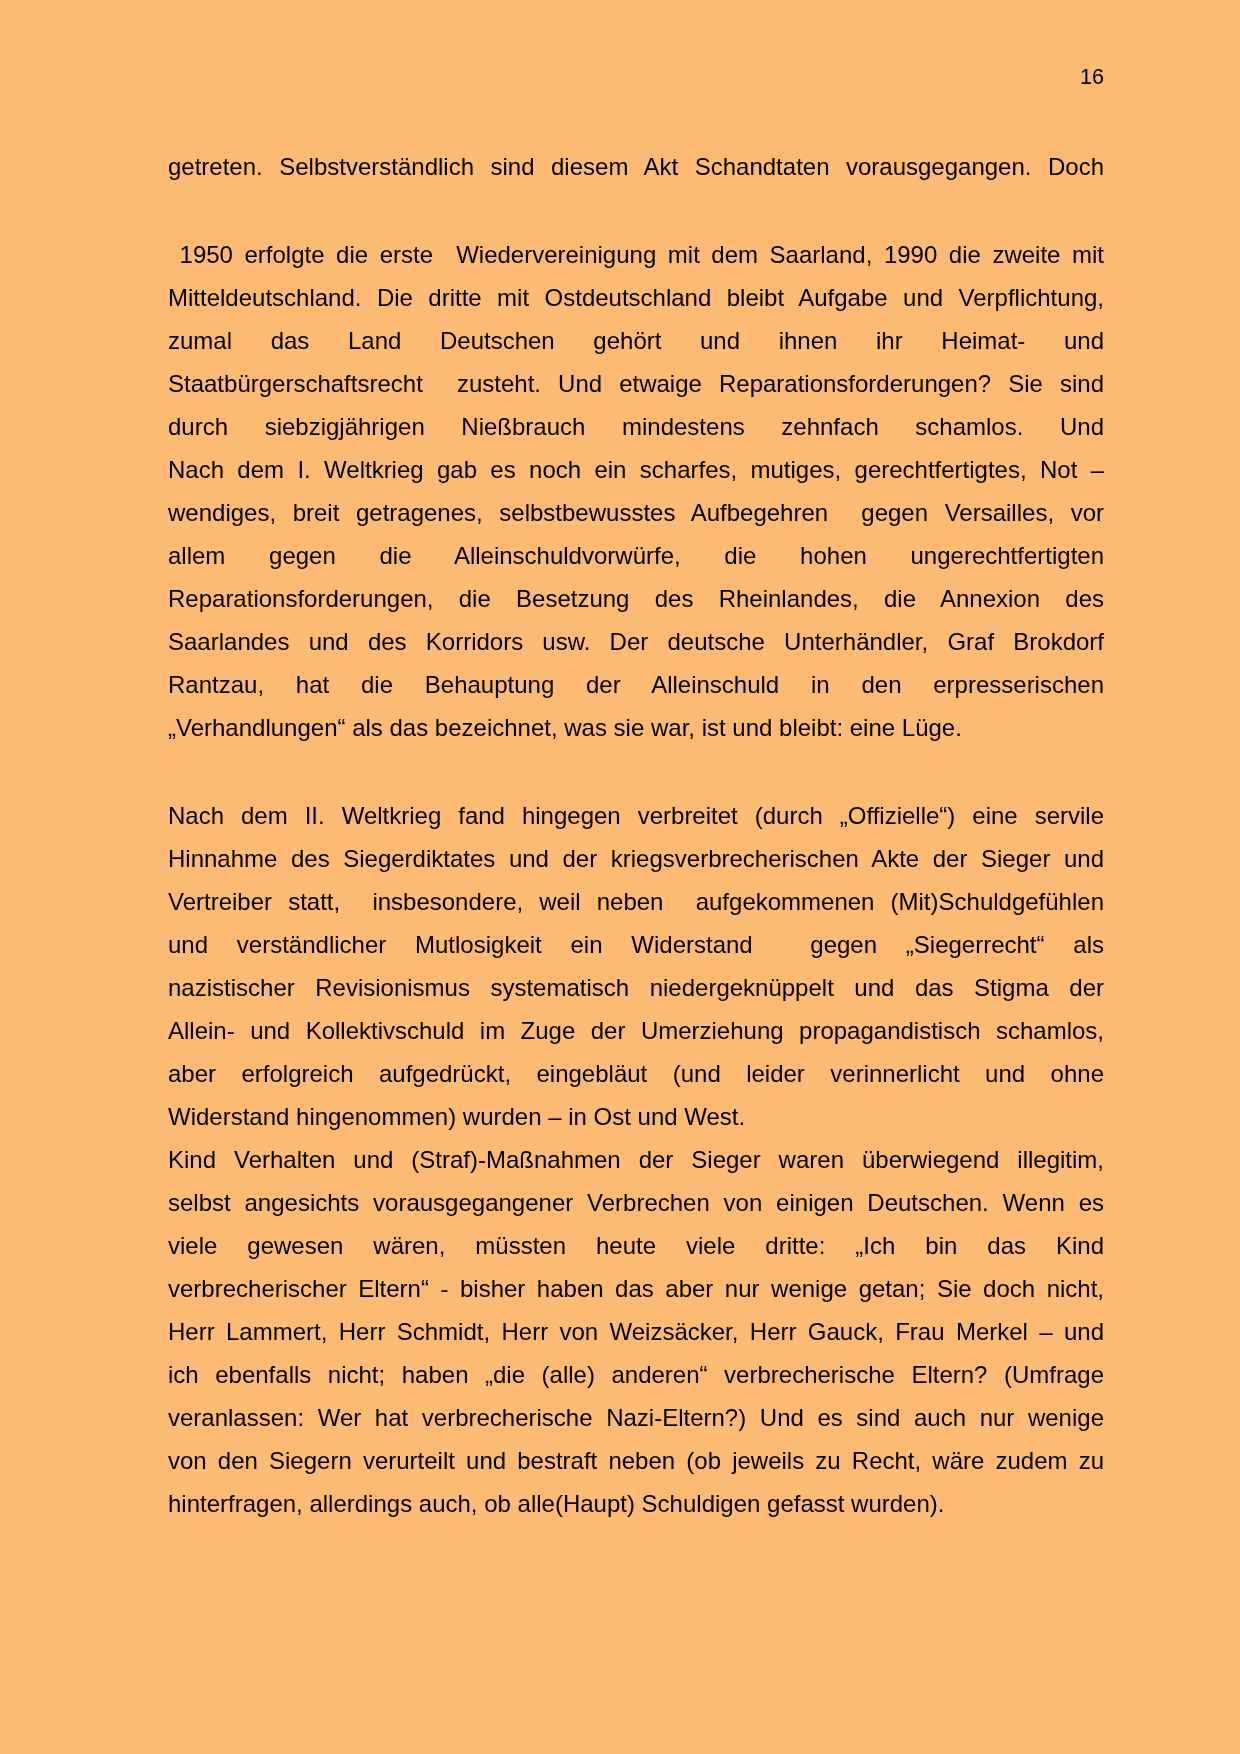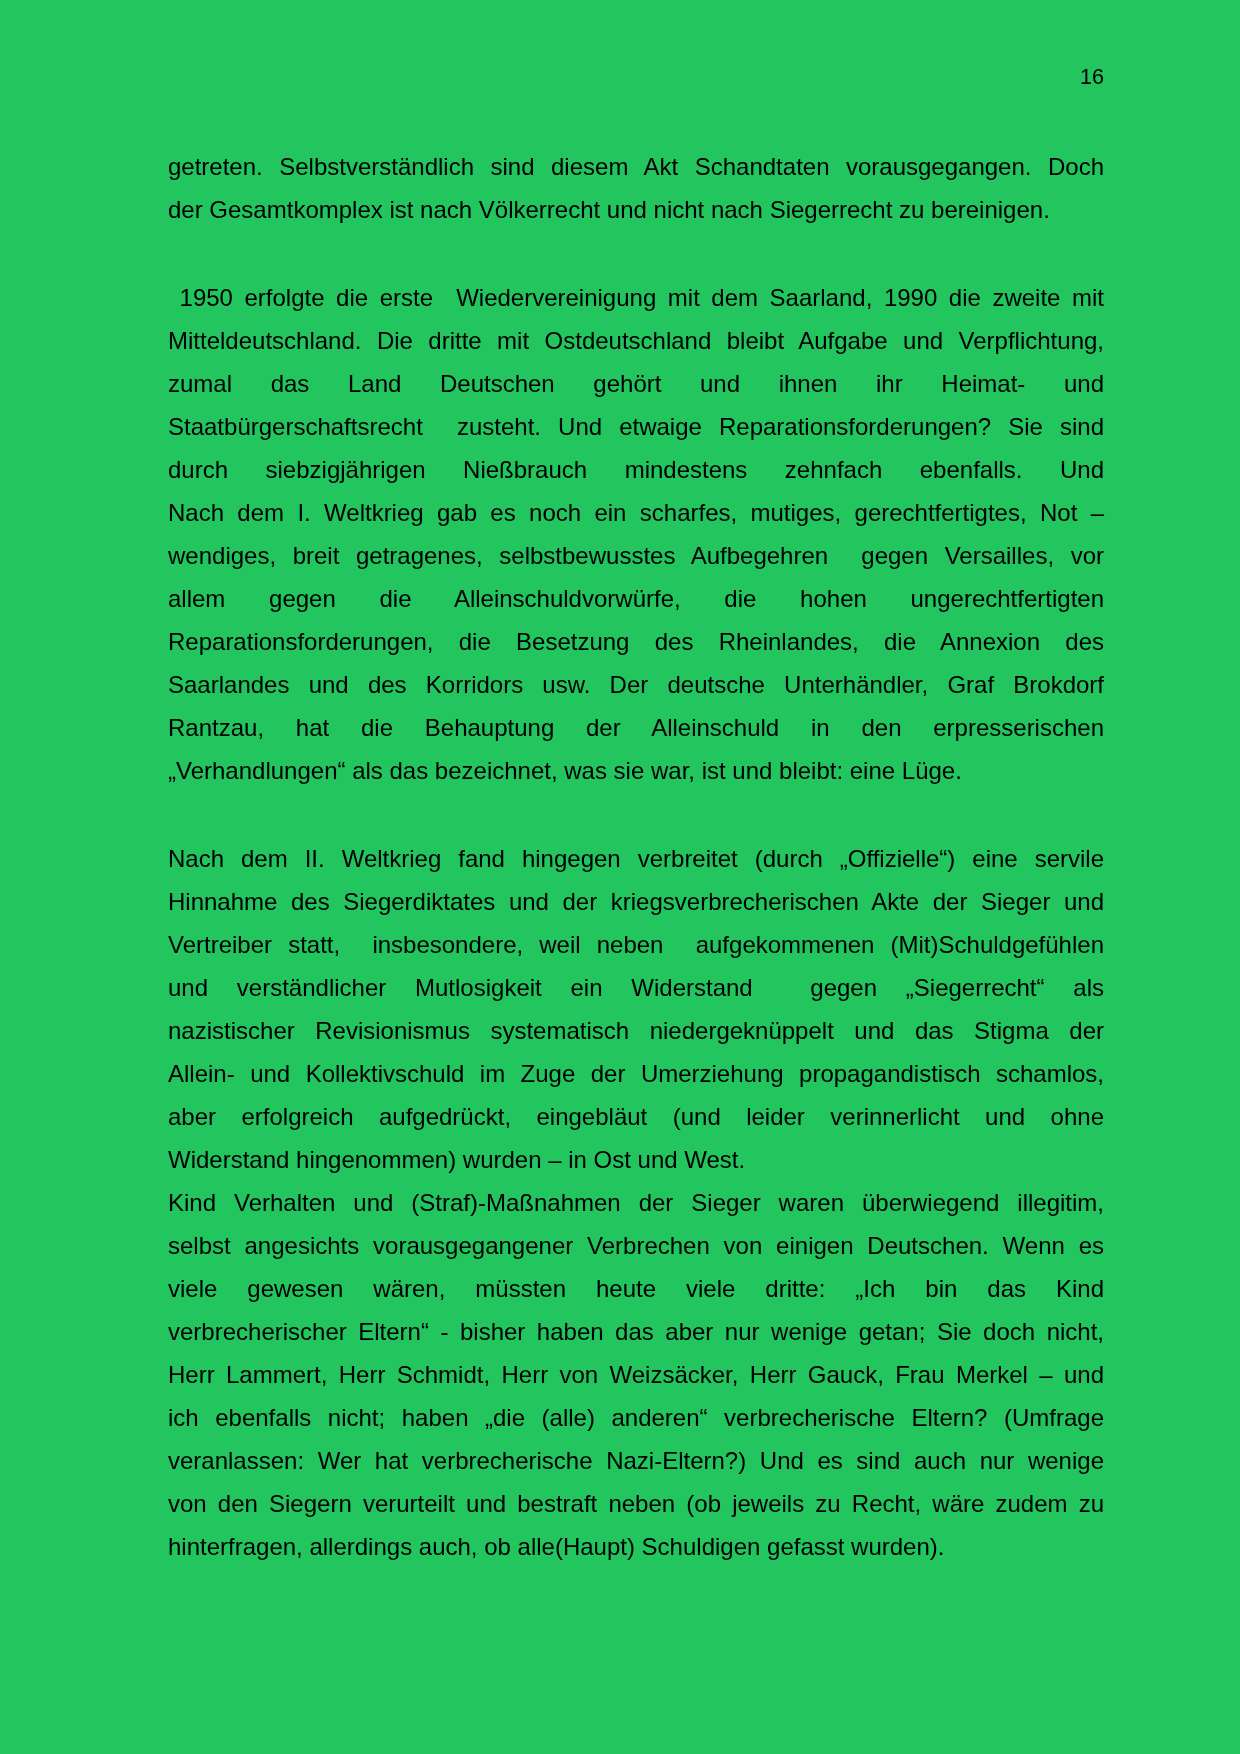--- a/index.html
+++ b/index.html
@@ -5,21 +5,21 @@
   html, body {
     margin: 0;
     padding: 0;
     background: #ffffff;
   }
   .page {
     position: relative;
     box-sizing: border-box;
     width: 1240px;
     height: 1754px;
-    background: #22c55e;
+    background: #fdba74;
     color: #000000;
     font-family: "Liberation Sans", sans-serif;
     padding: 0 136px 0 168px;
     overflow: hidden;
   }
   .page-number {
     padding-top: 64px;
     text-align: right;
     font-size: 21.5px;
     line-height: 26px;
@@ -45,28 +45,27 @@
   }
 </style>
 </head>
 <body>
 
 <div class="page">
   <div class="page-number">16</div>
   <div class="content">
       <div class="para">
         <div class="line">getreten. Selbstverständlich sind diesem Akt Schandtaten vorausgegangen. Doch</div>
-        <div class="line last">der Gesamtkomplex ist nach Völkerrecht und nicht nach Siegerrecht zu bereinigen.</div>
       </div>
       <div class="para gap-before">
         <div class="line">&nbsp;1950 erfolgte die erste&nbsp; Wiedervereinigung mit dem Saarland, 1990 die zweite mit</div>
         <div class="line">Mitteldeutschland. Die dritte mit Ostdeutschland bleibt Aufgabe und Verpflichtung,</div>
         <div class="line">zumal das Land Deutschen gehört und ihnen ihr Heimat- und</div>
         <div class="line">Staatbürgerschaftsrecht&nbsp; zusteht. Und etwaige Reparationsforderungen? Sie sind</div>
-        <div class="line">durch siebzigjährigen Nießbrauch mindestens zehnfach ebenfalls. Und</div>
+        <div class="line">durch siebzigjährigen Nießbrauch mindestens zehnfach schamlos. Und</div>
       </div>
       <div class="para">
         <div class="line">Nach dem I. Weltkrieg gab es noch ein scharfes, mutiges, gerechtfertigtes, Not –</div>
         <div class="line">wendiges, breit getragenes, selbstbewusstes Aufbegehren&nbsp; gegen Versailles, vor</div>
         <div class="line">allem gegen die Alleinschuldvorwürfe, die hohen ungerechtfertigten</div>
         <div class="line">Reparationsforderungen, die Besetzung des Rheinlandes, die Annexion des</div>
         <div class="line">Saarlandes und des Korridors usw. Der deutsche Unterhändler, Graf Brokdorf</div>
         <div class="line">Rantzau, hat die Behauptung der Alleinschuld in den erpresserischen</div>
         <div class="line last">„Verhandlungen“ als das bezeichnet, was sie war, ist und bleibt: eine Lüge.</div>
       </div>

